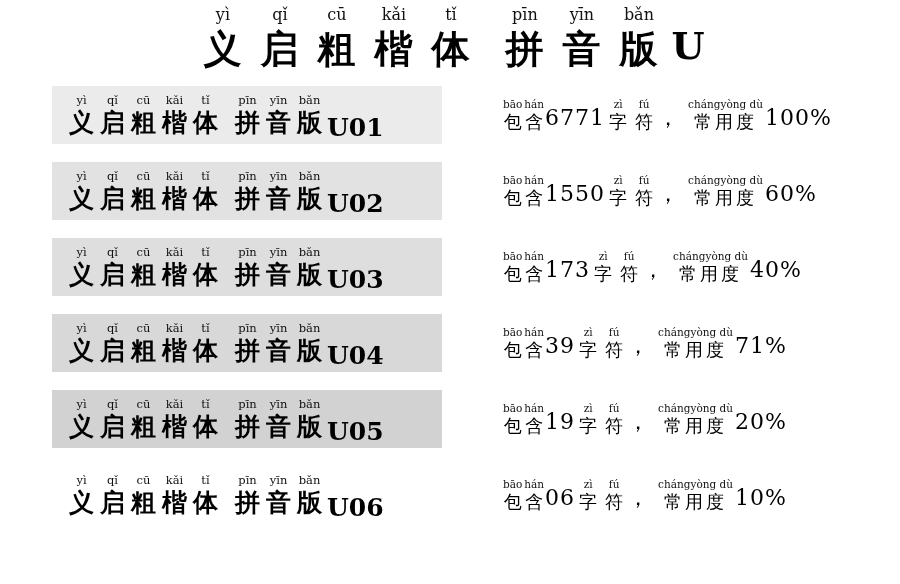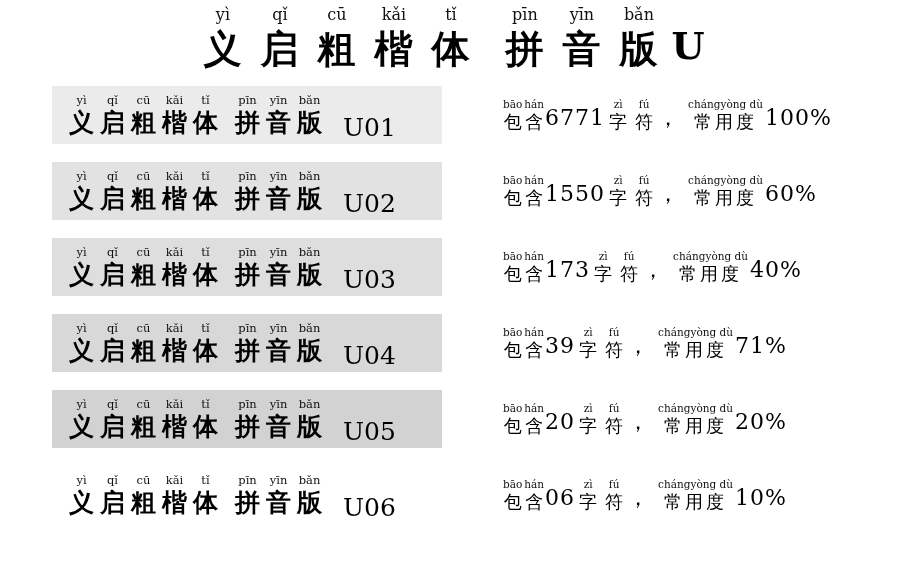--- a/index.html
+++ b/index.html
@@ -71,23 +71,23 @@
     box-sizing: border-box;
     padding: 2px 10px 2px 14px;
   }
   .sample .ruby-unit { margin: 0 3px; }
   .sample .ruby-pinyin { font-size: 11.5px; margin-bottom: 4px; }
   .sample .ruby-han { font-size: 25px; font-weight: 700; }
   .sample .ruby-unit.gap { margin-left: 14px; }
   .sample .suffix {
     font-family: "DejaVu Serif", serif;
     font-size: 25px;
-    font-weight: 400;
+    font-weight: 700;
     letter-spacing: 0px;
-    margin-left: 18px;
+    margin-left: 2px;
     align-self: flex-end;
     line-height: 1.18;
   }
 
   .desc {
     margin-left: 60px;
     display: flex;
     align-items: flex-start;
   }
   .desc .ruby-unit { margin: 0 1px; }
@@ -432,21 +432,21 @@
         </div>
         <div class="desc">
           <span class="ruby-unit">
             <span class="ruby-pinyin">bāo</span>
             <span class="ruby-han">包</span>
           </span>
           <span class="ruby-unit">
             <span class="ruby-pinyin">hán</span>
             <span class="ruby-han">含</span>
           </span>
-          <span class="numtext">20</span>
+          <span class="numtext">19</span>
           <span class="ruby-unit wide">
             <span class="ruby-pinyin">zì</span>
             <span class="ruby-han">字</span>
           </span>
           <span class="ruby-unit wide">
             <span class="ruby-pinyin">fú</span>
             <span class="ruby-han">符</span>
           </span>
           <span class="numtext" style="margin-right: 6px;">，</span>
           <span class="ruby-unit" style="margin: 0px 2px;">

